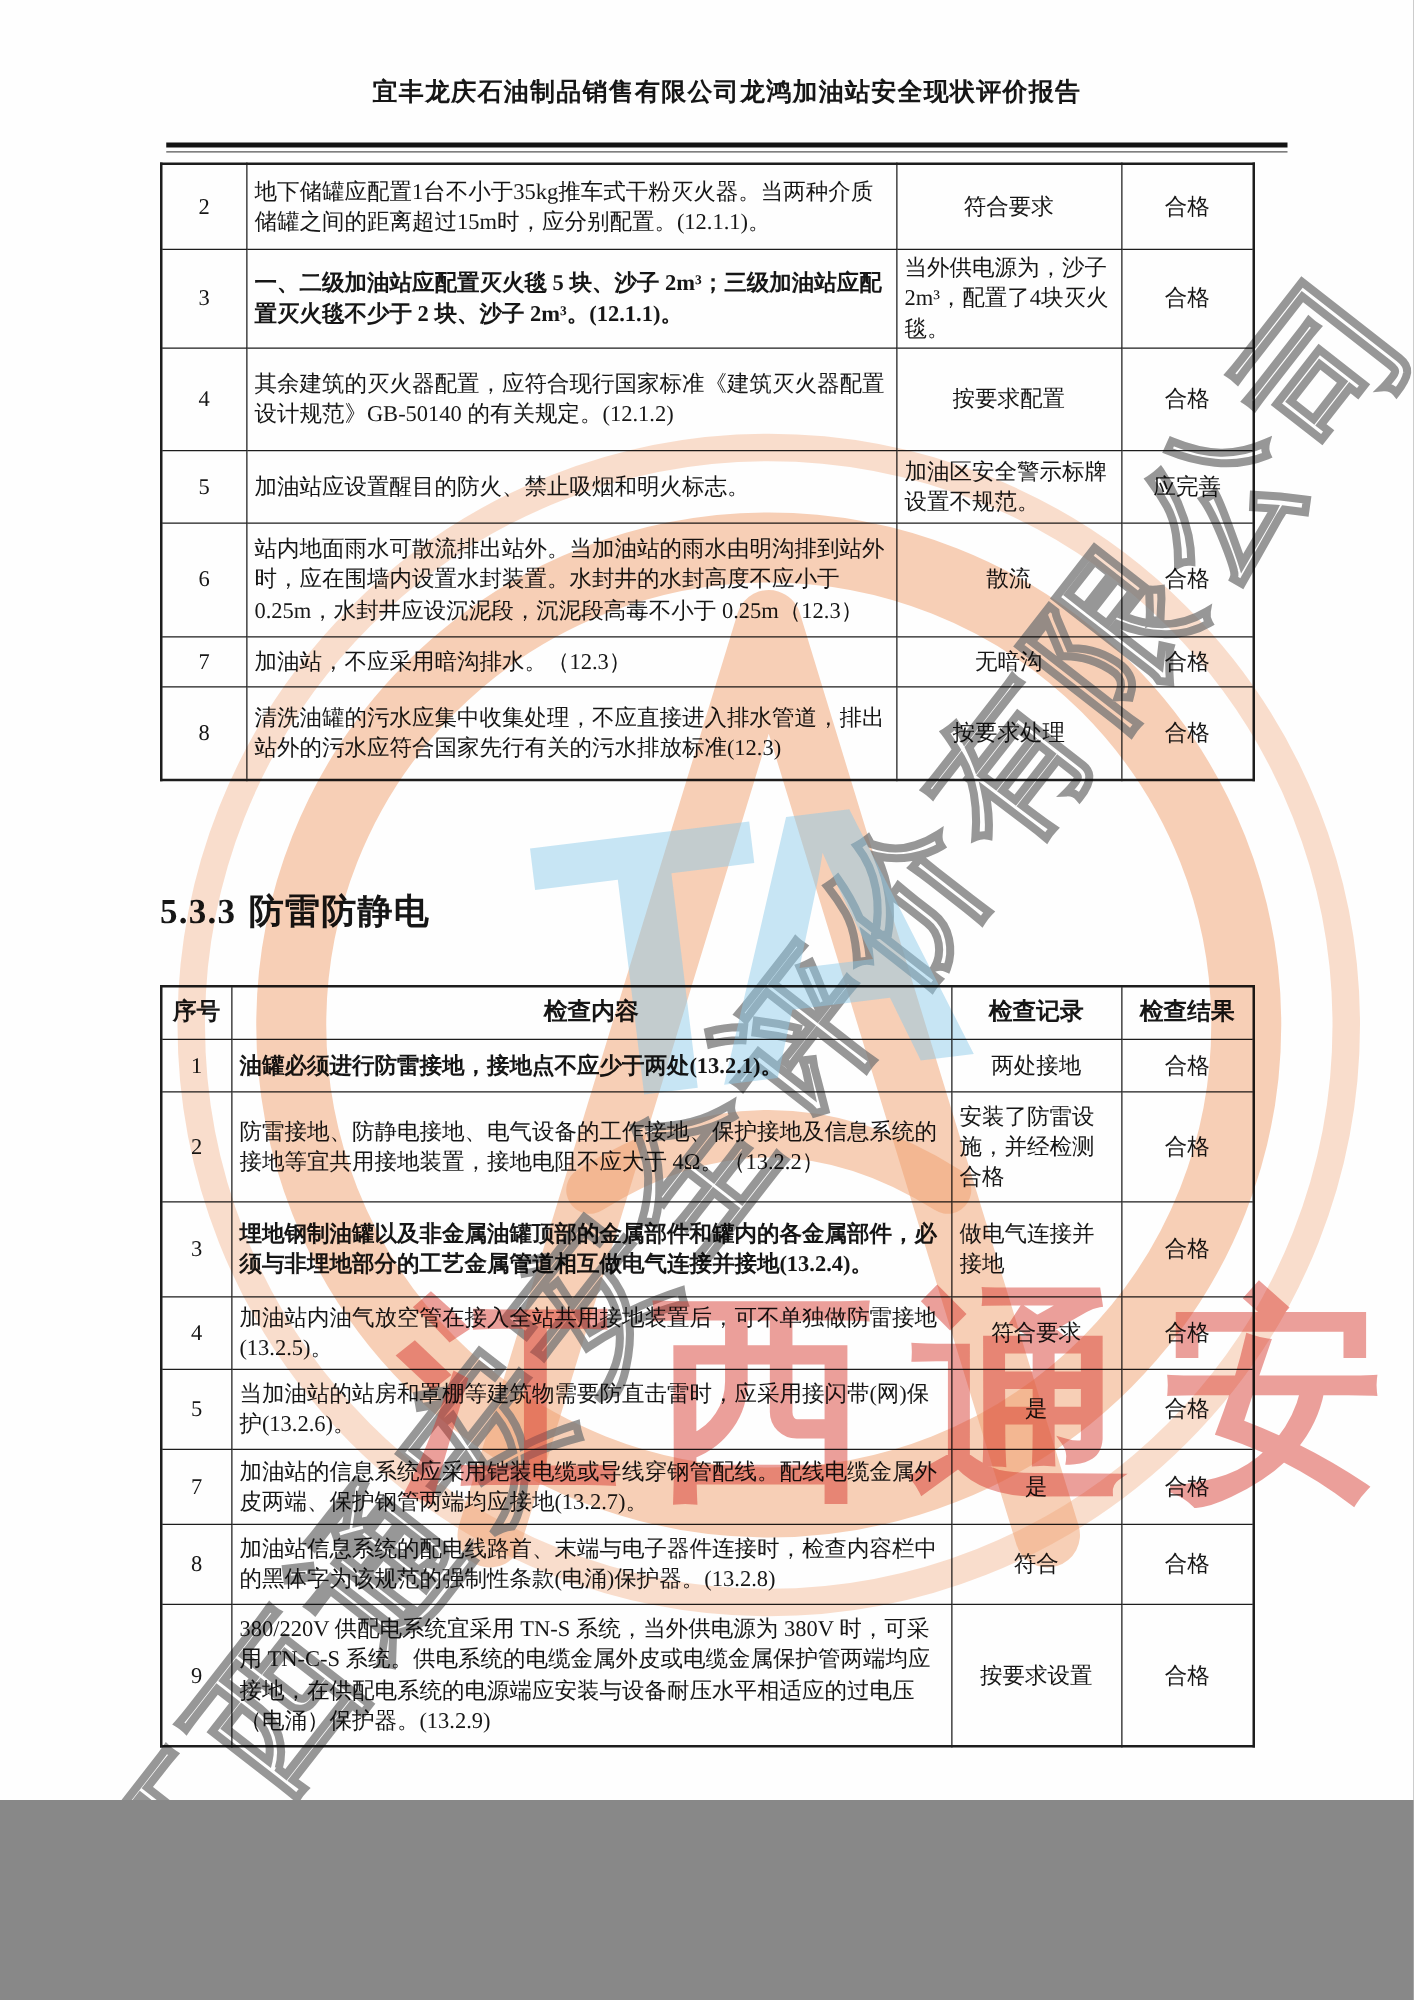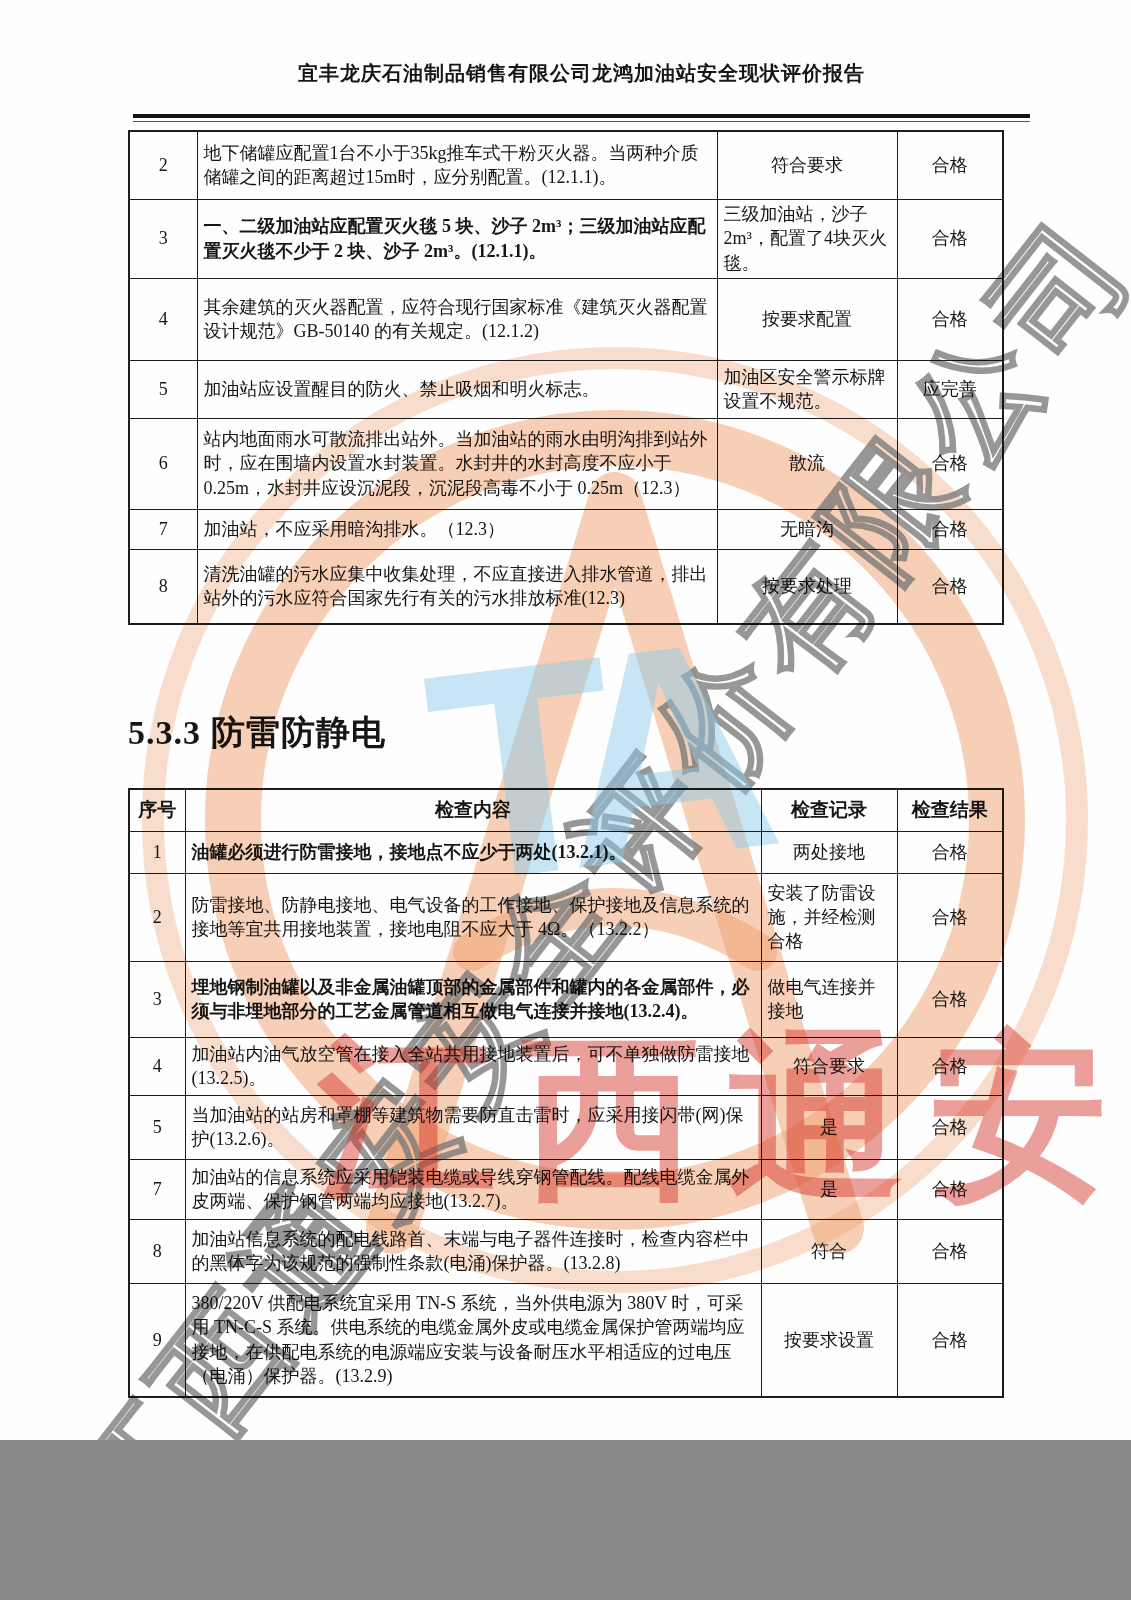--- a/index.html
+++ b/index.html
@@ -28,21 +28,21 @@
   .doc-table th { font-weight:bold; font-size:19px; text-align:center; }
   td.c-no { text-align:center; }
   td.c-content { text-align:left; }
   td.c-record, td.c-result { text-align:center; }
   td.c-record.left { text-align:left; }
   td.bold { font-weight:bold; }
   
   .notes { position:absolute; left:160px; top:631px; font-size:19px; line-height:31px; }
   .notes .note-2 { padding-left:48px; }
   
-  .section-heading { position:absolute; left:128px; top:710px; font-size:34px; font-weight:bold; letter-spacing:1px; }
+  .section-heading { position:absolute; left:128px; top:710px; font-size:28px; font-weight:bold; letter-spacing:1px; }
   .section-heading .sec-no { margin-right:10px; }
   
   .page-number { position:absolute; left:0; right:0; top:1444px; text-align:center; font-size:17px; }
   .footer-rule { position:absolute; left:133px; right:101px; top:1471px; border-top:2px solid #2a2a2a; }
   .footer-left  { position:absolute; left:152px;  top:1481px; font-size:19px; }
   .footer-right { position:absolute; right:104px; top:1481px; font-size:19px; }
   
   .watermark { position:absolute; inset:0; pointer-events:none; mix-blend-mode:multiply; z-index:5; }
   .wm-svg { position:absolute; left:0; top:0; }
   .wm-diagonal {
@@ -79,21 +79,21 @@
     <tbody id="t1-body">
         <tr style="height: 68px;">
           <td class="c-no">2</td>
           <td class="c-content">地下储罐应配置1台不小于35kg推车式干粉灭火器。当两种介质储罐之间的距离超过15m时，应分别配置。(12.1.1)。</td>
           <td class="c-record">符合要求</td>
           <td class="c-result">合格</td>
         </tr>
         <tr style="height: 79px;">
           <td class="c-no">3</td>
           <td class="c-content bold">一、二级加油站应配置灭火毯 5 块、沙子 2m³；三级加油站应配置灭火毯不少于 2 块、沙子 2m³。(12.1.1)。</td>
-          <td class="c-record left">三级加油站，沙子2m³，配置了4块灭火毯。</td>
+          <td class="c-record left">当外供电源为，沙子2m³，配置了4块灭火毯。</td>
           <td class="c-result">合格</td>
         </tr>
         <tr style="height: 82px;">
           <td class="c-no">4</td>
           <td class="c-content">其余建筑的灭火器配置，应符合现行国家标准《建筑灭火器配置设计规范》GB-50140 的有关规定。(12.1.2)</td>
           <td class="c-record">按要求配置</td>
           <td class="c-result">合格</td>
         </tr>
         <tr style="height: 58px;">
           <td class="c-no">5</td>

